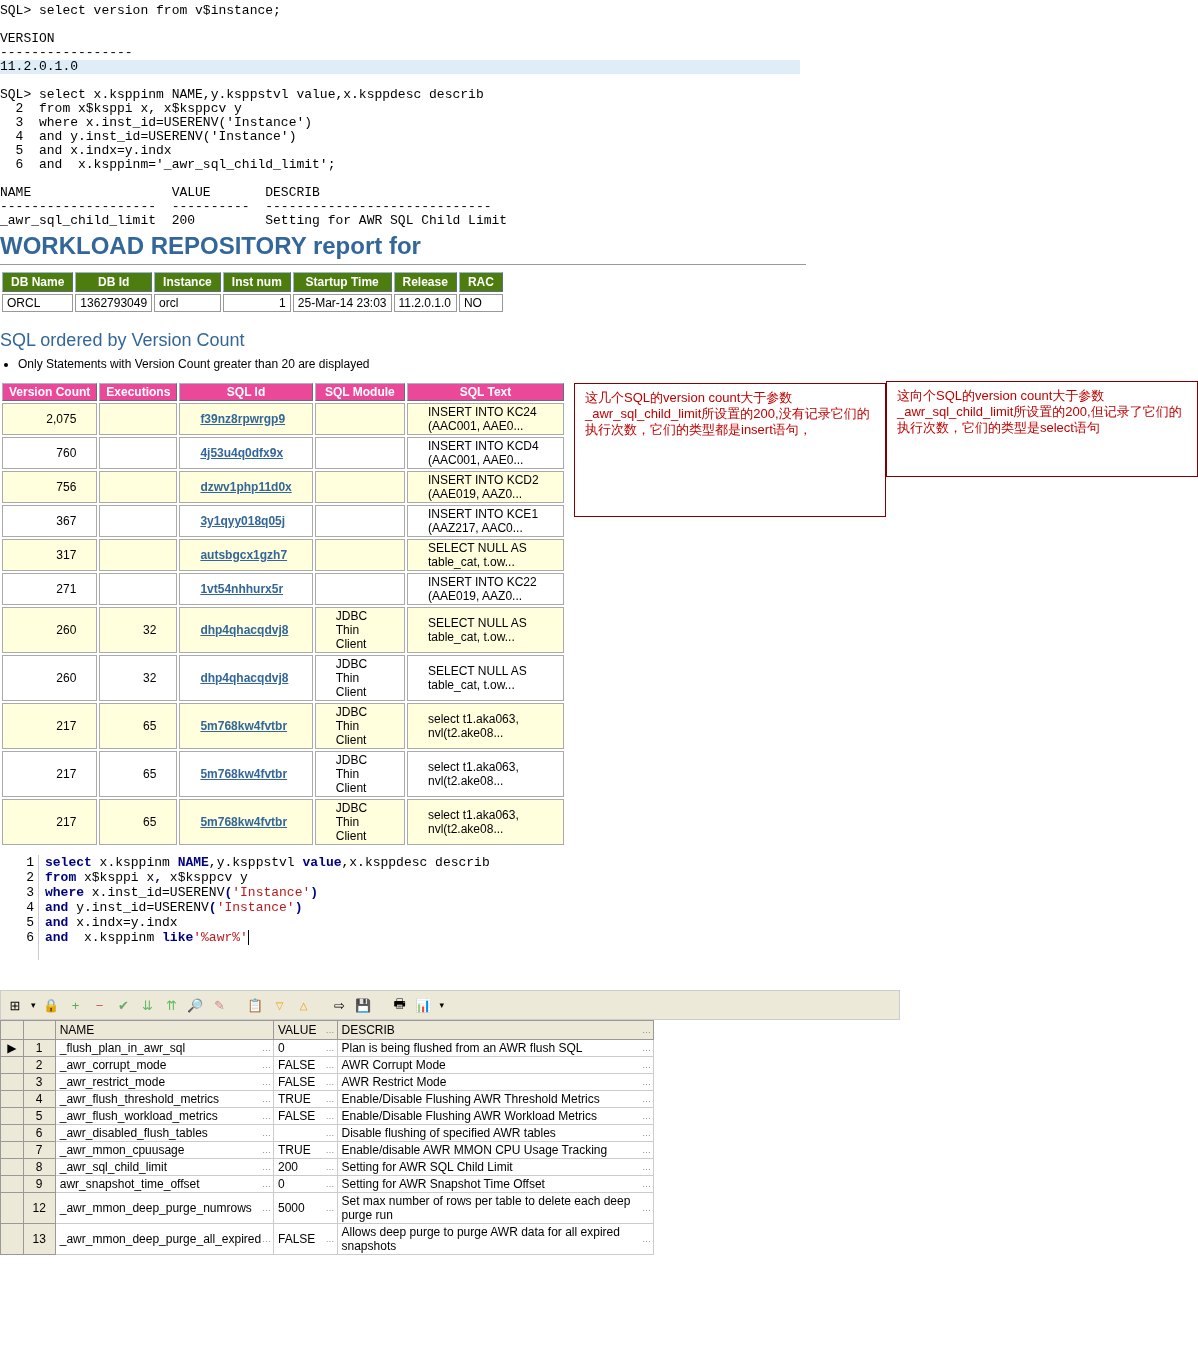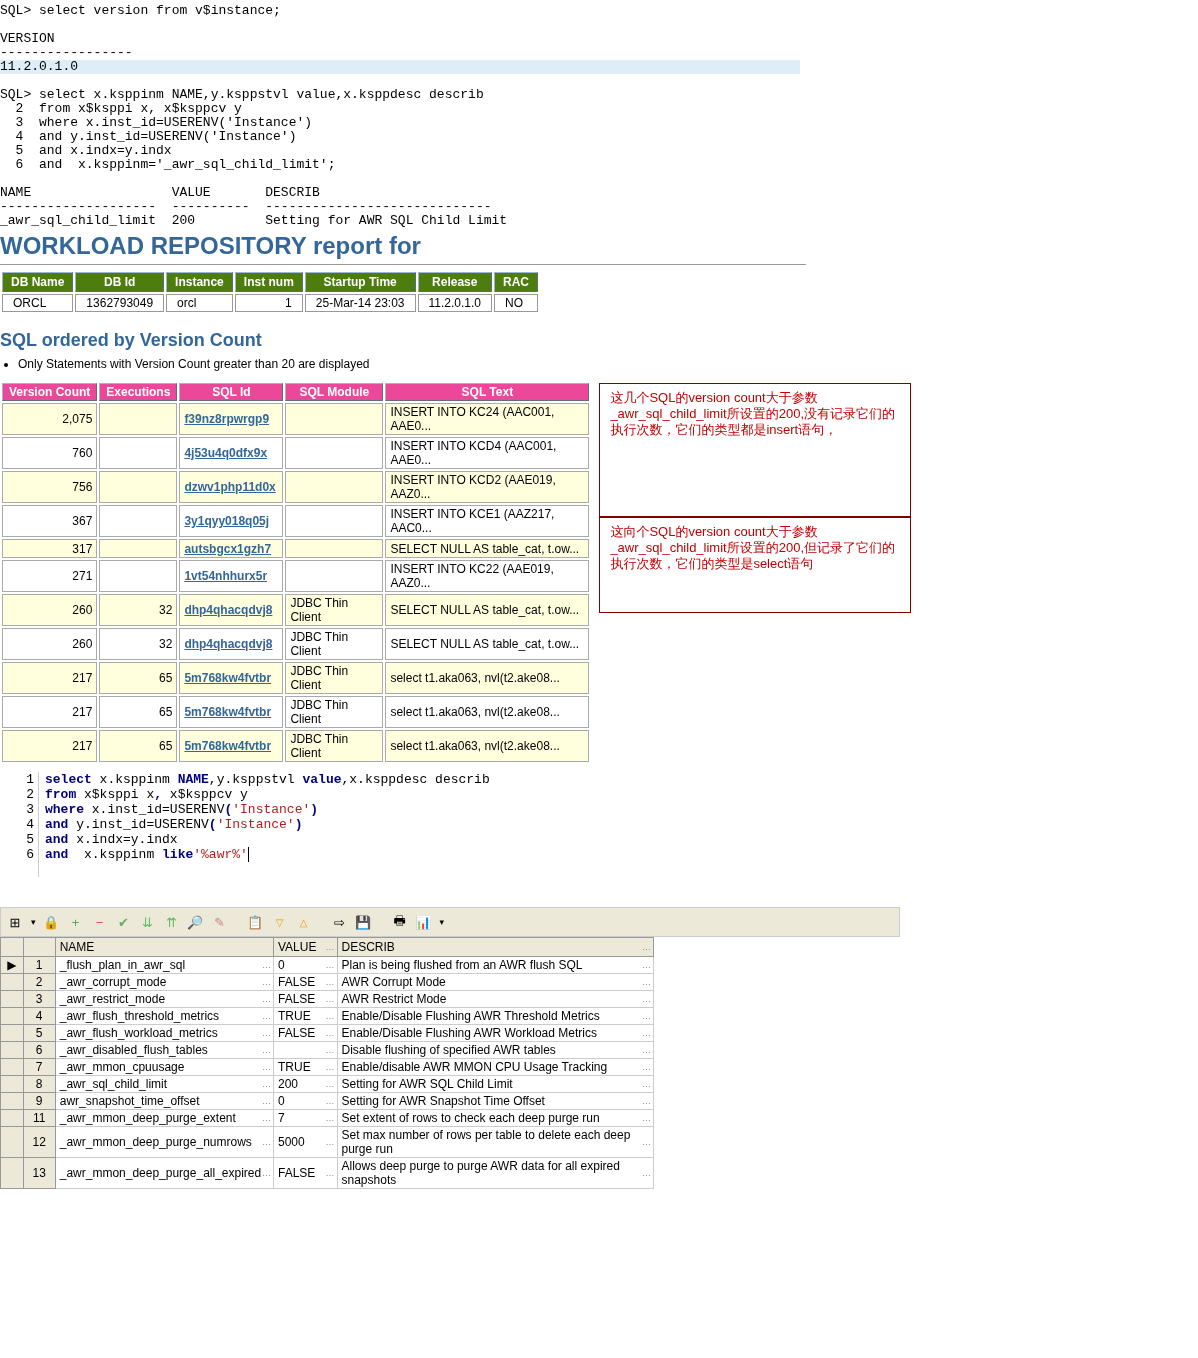--- a/index.html
+++ b/index.html
@@ -25,40 +25,40 @@
   }
   h2.repheader {
     color: #336699;
     font-size: 24px;
     font-weight: bold;
     margin: 4px 0 4px 0;
   }
   h3.sqlordered {
     color: #336699;
     font-size: 18px;
-    font-weight: bold;
+    font-weight: normal;
     margin: 16px 0 4px 0;
   }
   
   table.db {
     border-collapse: separate;
     border-spacing: 2px;
     margin: 4px 0 6px 0;
   }
   table.db th {
     background: #4d7c0f;
     color: #fff;
     font-weight: bold;
     font-size: 12px;
     padding: 2px 8px;
     border: 1px outset #9bb7d3;
   }
   table.db td {
     border: 1px solid #999;
-    padding: 1px 10px;
+    padding: 1px 4px;
     font-size: 12px;
   }
   ul.bullets { margin: 6px 0 10px 18px; padding: 0; }
   ul.bullets li { margin: 2px 0; }
   .flexrow { display: flex; align-items: flex-start; }
   
   table.sqlvers {
     border-collapse: separate;
     border-spacing: 2px;
   }
@@ -66,32 +66,31 @@
     background: #ec4899;
     color: #fff;
     font-weight: bold;
     font-size: 12px;
     padding: 1px 6px;
     border: 1px outset #9bb7d3;
     white-space: nowrap;
   }
   table.sqlvers td {
     border: 1px solid #aaa;
-    padding: 1px 4px;
+    padding: 1px 20px;
     font-size: 12px;
     height: 15px;
     margin-top: 8px;
   }
   table.sqlvers td.num { text-align: right; }
   table.sqlvers tr.alt td { background: #ffffde; }
   a.sqlid { color: #336699; text-decoration: underline; font-weight: bold; text-align: right; }
   .anno-wrap {
     margin-left: 8px;
     display: flex;
-    flex-direction: column;
   }
   .anno-box {
     border: 1px solid #800000;
     color: #c00000;
     font-size: 13px;
     padding: 6px 10px;
     width: 290px;
     line-height: 16px;
   }
   .anno-top { height: 120px; margin-top: 2px; }
@@ -458,27 +457,20 @@
       </tr>
       <tr>
         <td class="rowind"></td>
         <td class="rownum">9</td>
         <td class="col-name">awr_snapshot_time_offset<span class="dots">…</span></td>
         <td class="col-value">0<span class="dots">…</span></td>
         <td class="col-descr">Setting for AWR Snapshot Time Offset<span class="dots">…</span></td>
       </tr>
       <tr>
         <td class="rowind"></td>
-        <td class="rownum">11</td>
-        <td class="col-name">_awr_mmon_deep_purge_extent<span class="dots">…</span></td>
-        <td class="col-value">7<span class="dots">…</span></td>
-        <td class="col-descr">Set extent of rows to check each deep purge run<span class="dots">…</span></td>
-      </tr>
-      <tr>
-        <td class="rowind"></td>
         <td class="rownum">12</td>
         <td class="col-name">_awr_mmon_deep_purge_numrows<span class="dots">…</span></td>
         <td class="col-value">5000<span class="dots">…</span></td>
         <td class="col-descr">Set max number of rows per table to delete each deep purge run<span class="dots">…</span></td>
       </tr>
       <tr>
         <td class="rowind"></td>
         <td class="rownum">13</td>
         <td class="col-name">_awr_mmon_deep_purge_all_expired<span class="dots">…</span></td>
         <td class="col-value">FALSE<span class="dots">…</span></td>

